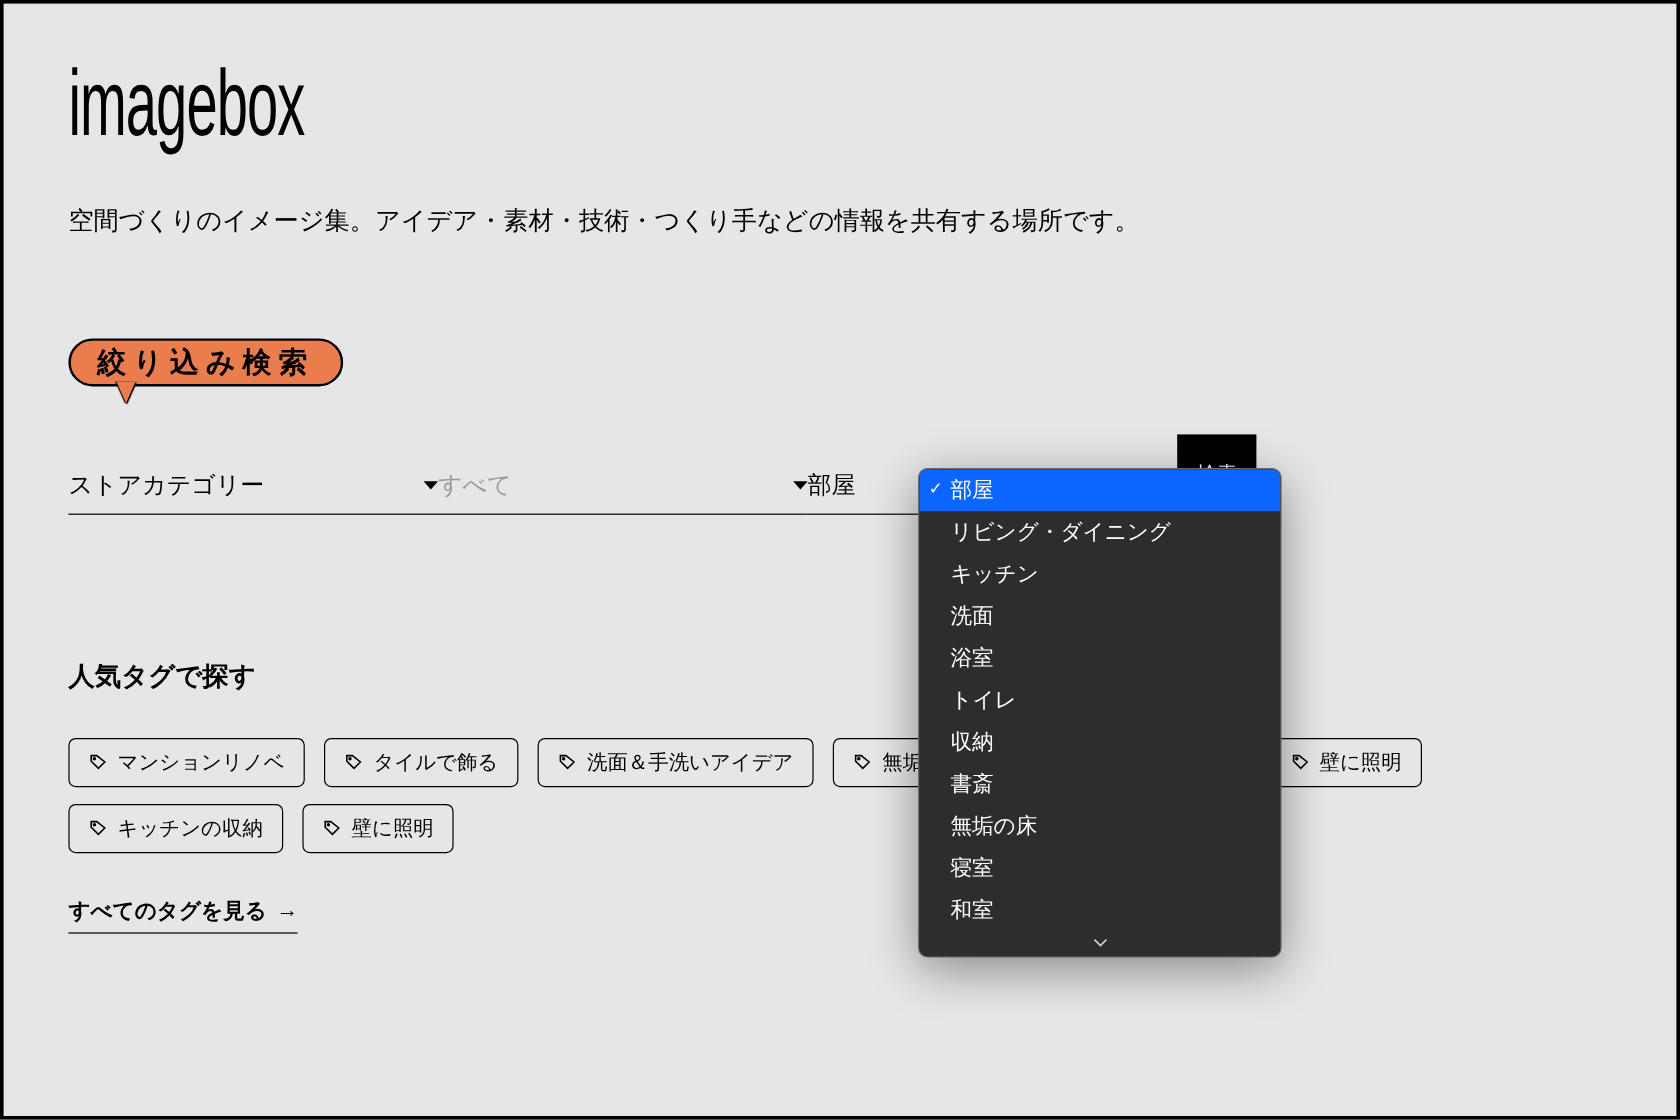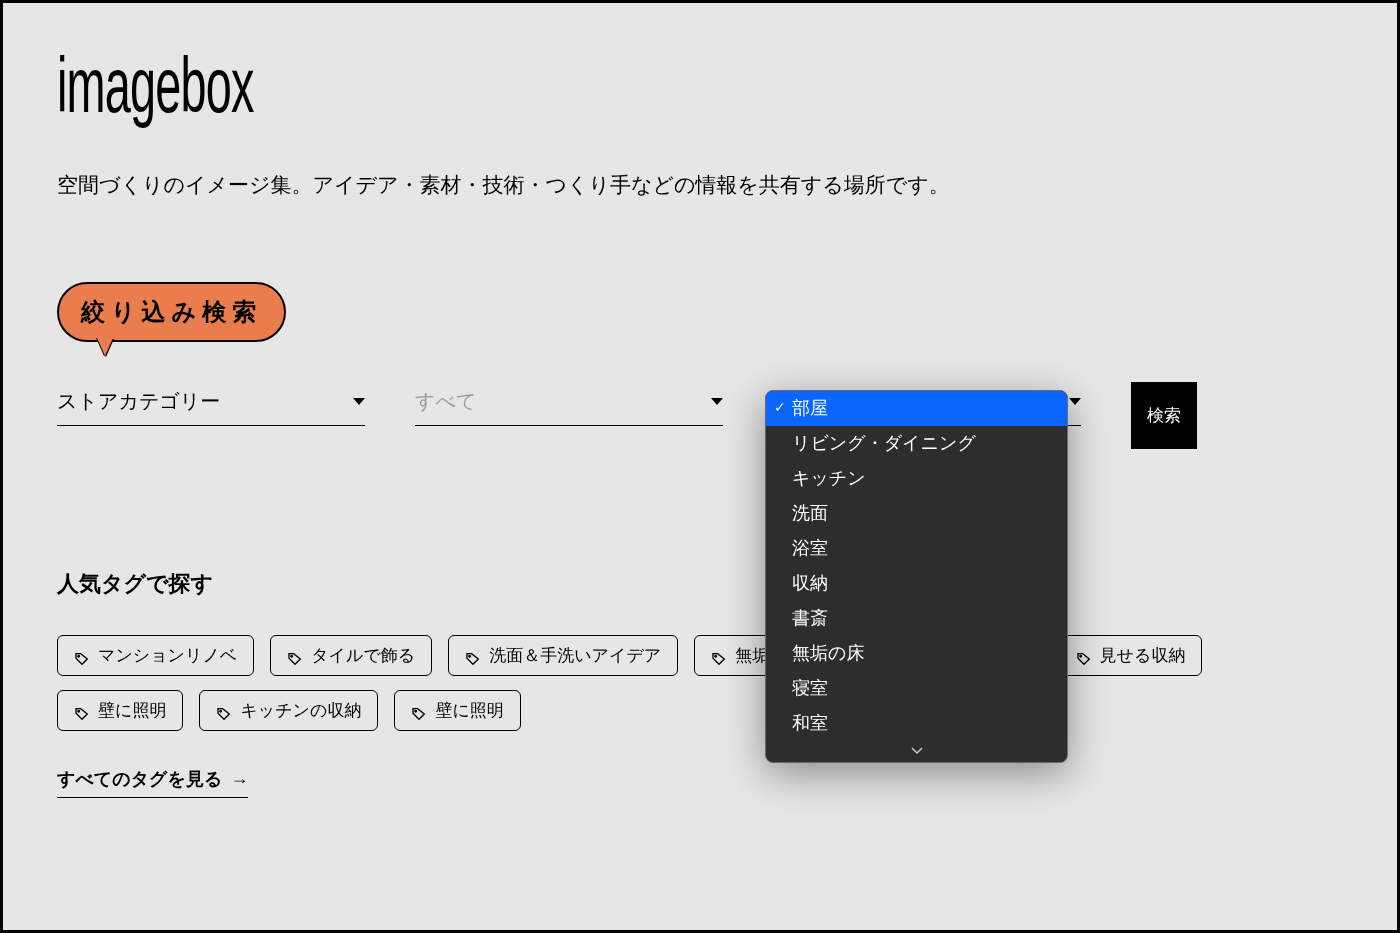--- a/index.html
+++ b/index.html
@@ -28,42 +28,41 @@
       font-size: 21px;
       color: #000;
       line-height: 1.6;
     }
     .filter-section { margin-top: 80px; }
     .filter-badge {
       display: inline-block;
       background: #e97d4d;
       border: 2px solid #000;
       border-radius: 999px;
-      padding: 12px 22px;
+      padding: 2px 22px;
       font-size: 24px;
       font-weight: 700;
       letter-spacing: 6px;
       color: #000;
       position: relative;
     }
     .filter-badge::after {
       content: "";
       position: absolute;
       bottom: -16px;
       left: 38px;
       width: 0; height: 0;
       border-left: 8px solid transparent;
       border-right: 8px solid transparent;
       border-top: 18px solid #e97d4d;
       filter: drop-shadow(1px 1px 0 #000) drop-shadow(-1px 0 0 #000);
     }
     .selects-row {
       display: flex;
-      align-items: flex-start;
-      gap: 50px;
+      align-items: flex-end;
       margin-top: 40px;
     }
     .select-wrap {
       position: relative;
       width: 308px;
       border-bottom: 1px solid #000;
       padding: 6px 0 10px 0;
       display: flex;
       align-items: center;
       justify-content: space-between;
@@ -97,21 +96,21 @@
       gap: 14px 16px;
       width: 100%;
     }
     .tag-pill {
       border: 1px solid #000;
       border-radius: 6px;
       padding: 8px 16px;
       font-size: 17px;
       color: #000;
       display: inline-flex;
-      align-items: flex-end;
+      align-items: center;
       gap: 8px;
       background: transparent;
       cursor: pointer;
     }
     .tag-icon {
       display: inline-block;
       width: 16px; height: 16px;
       position: relative;
     }
     .tag-icon svg { width: 16px; height: 16px; }
@@ -246,27 +245,20 @@
               <path d="M20 12l-8 8-9-9V4h7l10 8z"></path>
               <circle cx="7" cy="8" r="1.2" fill="#000"></circle>
             </svg></span>
           <span></span>
         </a>
         <a class="tag-pill">
           <span class="tag-icon"><svg viewBox="0 0 24 24" fill="none" stroke="#000" stroke-width="2">
               <path d="M20 12l-8 8-9-9V4h7l10 8z"></path>
               <circle cx="7" cy="8" r="1.2" fill="#000"></circle>
             </svg></span>
-          <span>見せる収納</span>
-        </a>
-        <a class="tag-pill">
-          <span class="tag-icon"><svg viewBox="0 0 24 24" fill="none" stroke="#000" stroke-width="2">
-              <path d="M20 12l-8 8-9-9V4h7l10 8z"></path>
-              <circle cx="7" cy="8" r="1.2" fill="#000"></circle>
-            </svg></span>
           <span>壁に照明</span>
         </a>
         <a class="tag-pill">
           <span class="tag-icon"><svg viewBox="0 0 24 24" fill="none" stroke="#000" stroke-width="2">
               <path d="M20 12l-8 8-9-9V4h7l10 8z"></path>
               <circle cx="7" cy="8" r="1.2" fill="#000"></circle>
             </svg></span>
           <span>キッチンの収納</span>
         </a>
         <a class="tag-pill">
@@ -285,20 +277,21 @@
   </div>
 </div>
 
 <div class="dropdown">
   <div class="dropdown-inner" id="dd-inner">
       <div class="dd-item selected"><span class="dd-check">✓</span><span>部屋</span></div>
       <div class="dd-item"><span>リビング・ダイニング</span></div>
       <div class="dd-item"><span>キッチン</span></div>
       <div class="dd-item"><span>洗面</span></div>
       <div class="dd-item"><span>浴室</span></div>
+      <div class="dd-item"><span>トイレ</span></div>
       <div class="dd-item"><span>収納</span></div>
       <div class="dd-item"><span>書斎</span></div>
       <div class="dd-item"><span>無垢の床</span></div>
       <div class="dd-item"><span>寝室</span></div>
       <div class="dd-item"><span>和室</span></div>
     </div>
   <div class="dd-footer">
     <svg width="12" height="8" viewBox="0 0 12 8">
         <path d="M1 1 L6 6 L11 1" stroke="#ccc" stroke-width="1.5" fill="none"></path>
       </svg>

